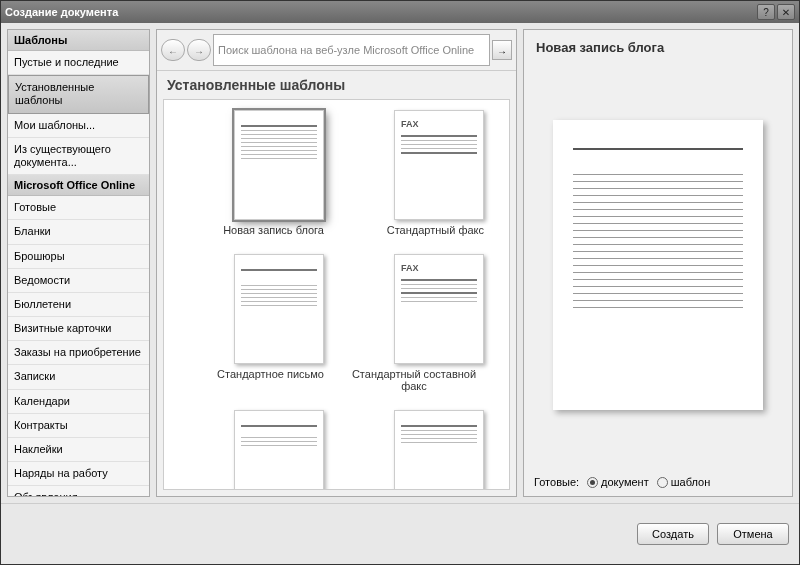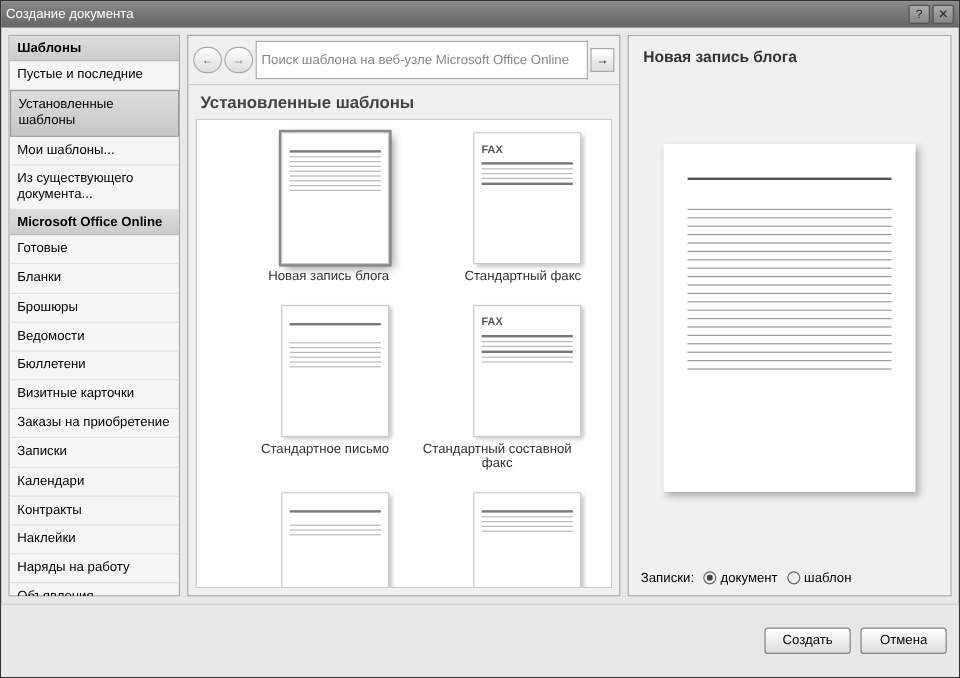--- a/index.html
+++ b/index.html
@@ -1,19 +1,19 @@
 <!DOCTYPE html>
 <html><head>
 <meta charset="utf-8">
 <style>
 * { box-sizing: border-box; margin: 0; padding: 0; font-family: Tahoma, Arial, sans-serif; }
 body { width: 800px; height: 565px; background: #5a5a5a; overflow: hidden; }
 .dialog { width: 800px; height: 565px; display: flex; flex-direction: column; background: #e8e8e8; border: 1px solid #333; }
 .titlebar { height: 22px; background: linear-gradient(#888, #666); display: flex; align-items: center; padding: 0 4px; color: #fff; font-size: 11px; }
-.titlebar-text { flex: 1; font-weight: normal; }
+.titlebar-text { flex: 1; font-weight: bold; }
 .titlebar-btn { width: 18px; height: 16px; background: linear-gradient(#aaa,#888); border: 1px solid #555; margin-left: 2px; display: flex; align-items: center; justify-content: center; font-size: 10px; color: #222; border-radius: 2px; }
 .content { flex: 1; display: flex; padding: 6px; gap: 6px; min-height: 0; }
 .sidebar { width: 143px; background: #f5f5f5; border: 1px solid #aaa; display: flex; flex-direction: column; overflow: hidden; }
 .sidebar-list { flex: 1; overflow-y: auto; }
 .sidebar-header { background: linear-gradient(#ddd,#ccc); font-weight: bold; font-size: 11px; padding: 4px 6px; border-bottom: 1px solid #bbb; }
 .sidebar-item { font-size: 11px; padding: 5px 6px; border-bottom: 1px solid #e0e0e0; cursor: pointer; line-height: 1.2; }
 .sidebar-item.selected { background: linear-gradient(#ddd,#c5c5c5); border: 1px solid #999; }
 .main { flex: 1; display: flex; flex-direction: column; background: #f0f0f0; border: 1px solid #aaa; min-width: 0; }
 .toolbar { display: flex; align-items: center; padding: 4px; gap: 2px; border-bottom: 1px solid #ccc; }
 .nav-btn { width: 24px; height: 22px; border: 1px solid #aaa; border-radius: 11px; background: linear-gradient(#fff,#ddd); display: flex; align-items: center; justify-content: center; font-size: 10px; color: #666; }
@@ -31,21 +31,21 @@
 .thumb .fax-hdr { font-size: 9px; font-weight: bold; color: #555; }
 .template-label { font-size: 11px; text-align: center; color: #333; max-width: 140px; }
 .preview-pane { width: 270px; display: flex; flex-direction: column; background: #f0f0f0; border: 1px solid #aaa; }
 .preview-title { font-size: 13px; font-weight: bold; padding: 10px 12px 6px 12px; color: #333; }
 .preview-body { flex: 1; display: flex; align-items: center; justify-content: center; padding: 10px; }
 .preview-doc { width: 210px; height: 290px; background: #fff; box-shadow: 3px 3px 6px rgba(0,0,0,0.3); padding: 28px 20px; }
 .preview-doc .plines { display: flex; flex-direction: column; gap: 6px; }
 .preview-doc .pl { height: 1px; background: #999; }
 .preview-doc .pl.hd { height: 2px; background: #555; }
 .preview-footer { padding: 8px 10px; font-size: 11px; display: flex; align-items: center; gap: 8px; }
-.radio-wrap { display: inline-flex; align-items: flex-start; gap: 3px; }
+.radio-wrap { display: inline-flex; align-items: flex-end; gap: 3px; }
 .radio { width: 11px; height: 11px; border: 1px solid #666; border-radius: 50%; display: inline-flex; align-items: center; justify-content: center; }
 .radio.checked::after { content: ""; width: 5px; height: 5px; background: #444; border-radius: 50%; }
 .button-bar { padding: 19px 10px; display: flex; justify-content: flex-end; gap: 8px; border-top: 1px solid #ccc; background: #e8e8e8; }
 .btn { min-width: 72px; height: 22px; border: 1px solid #888; border-radius: 3px; background: linear-gradient(#fff,#ddd); font-size: 11px; display: flex; align-items: center; justify-content: center; padding: 0 10px; }
 ::-webkit-scrollbar { width: 14px; }
 ::-webkit-scrollbar-track { background: #eee; border-left: 1px solid #ccc; }
 ::-webkit-scrollbar-thumb { background: linear-gradient(#ccc,#aaa); border: 1px solid #888; }
 </style>
 </head>
 <body>
@@ -220,21 +220,21 @@
               <div class="pl"></div>
               <div class="pl"></div>
               <div class="pl"></div>
               <div class="pl"></div>
               <div class="pl"></div>
               <div class="pl"></div>
           </div>
         </div>
       </div>
       <div class="preview-footer">
-        <span>Записки:</span>
+        <span>Готовые:</span>
         <label class="radio-wrap">
           <span class="radio checked"></span>
           <span>документ</span>
         </label>
         <label class="radio-wrap">
           <span class="radio"></span>
           <span>шаблон</span>
         </label>
       </div>
     </div>

